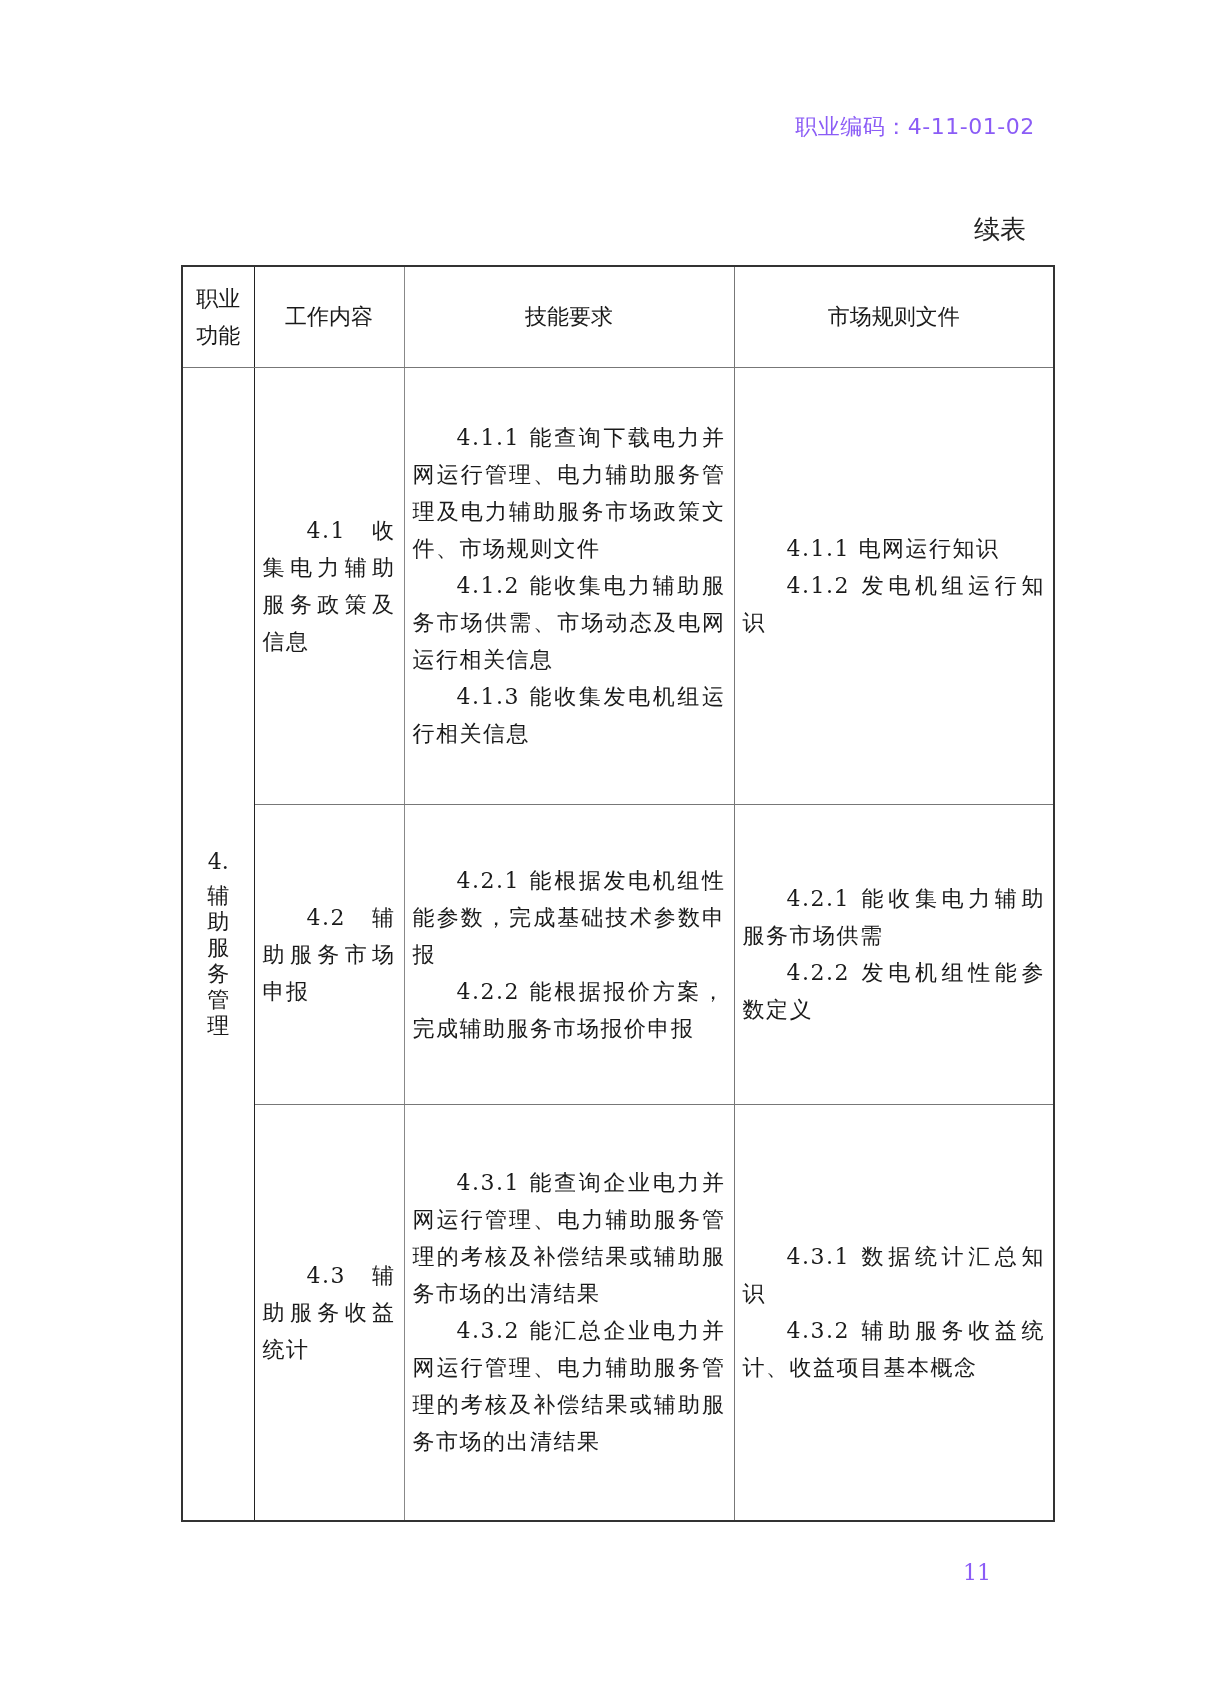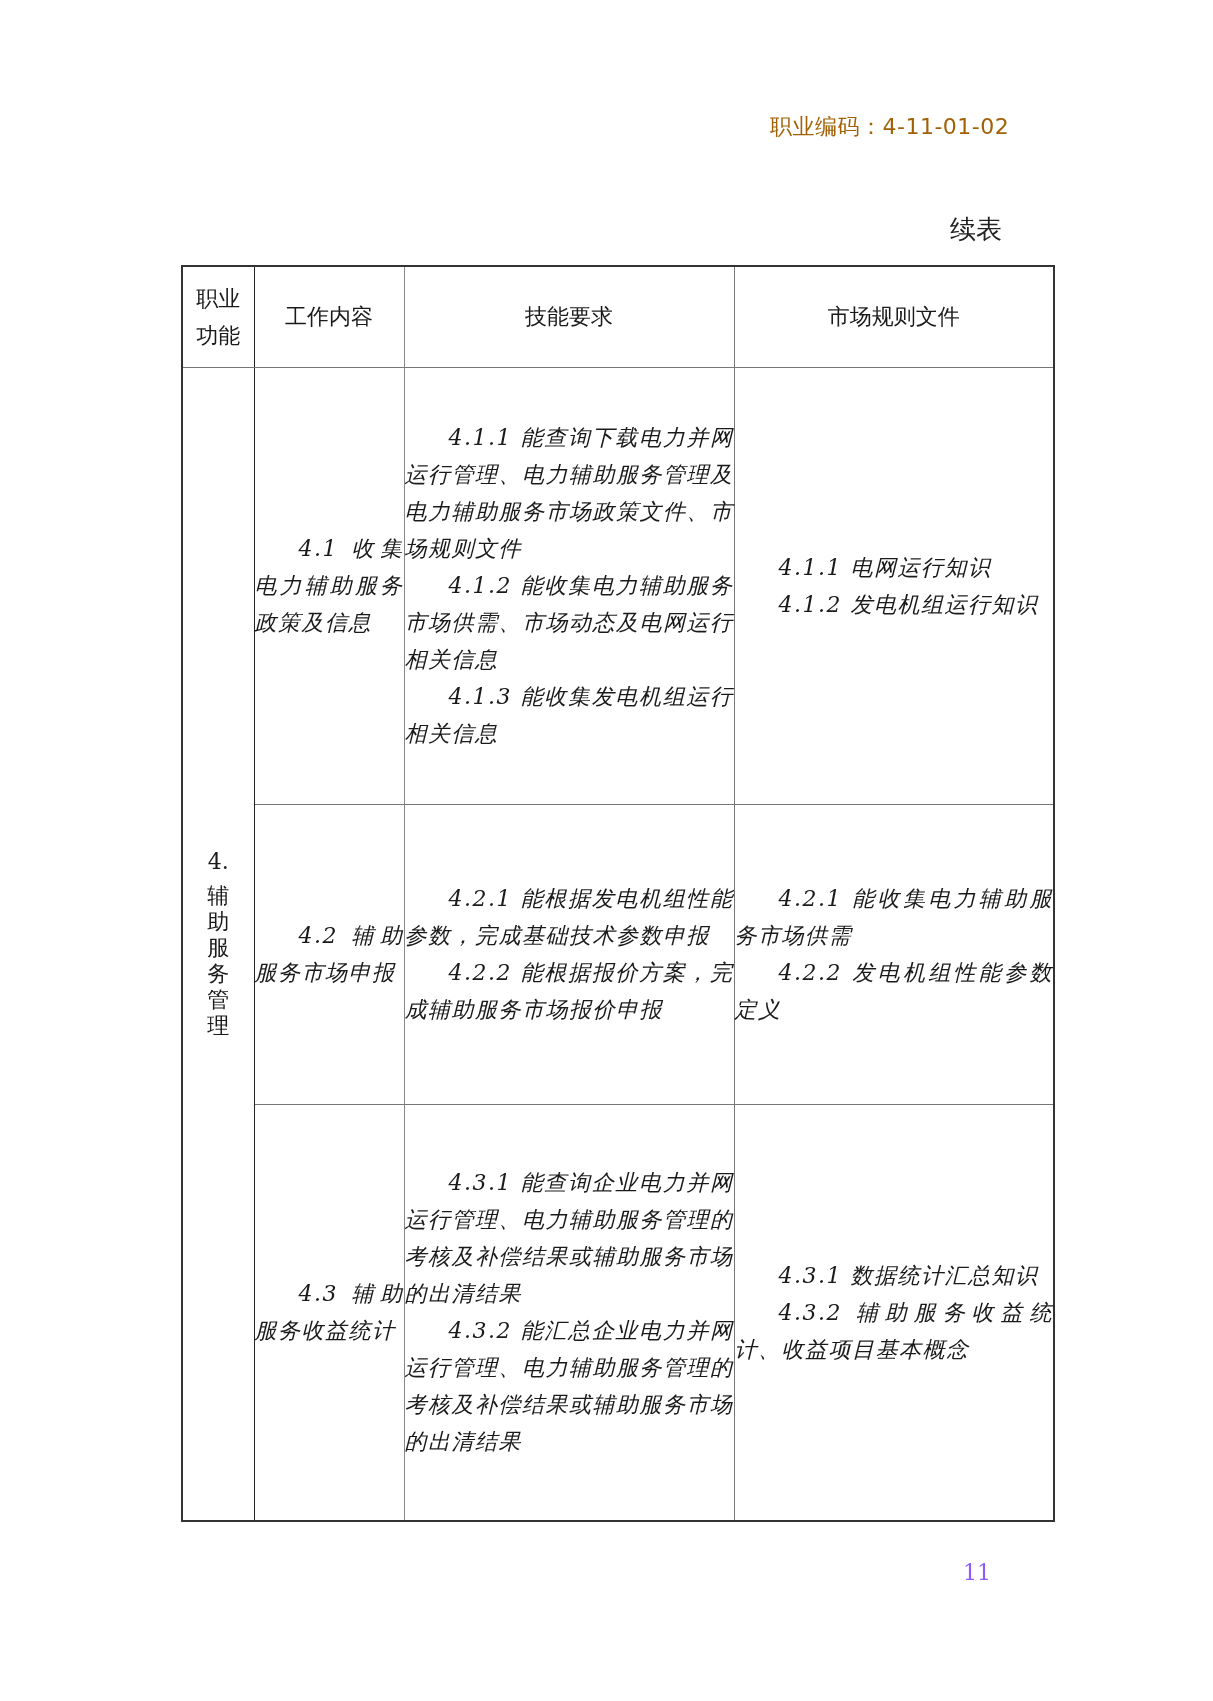--- a/index.html
+++ b/index.html
@@ -1,47 +1,47 @@
 <!DOCTYPE html>
 <html><head>
 <meta charset="utf-8">
 <style>
   html, body { margin: 0; padding: 0; background: #ffffff; }
   body {
     width: 1213px; height: 1701px; position: relative; overflow: hidden;
     font-family: "DejaVu Serif", "Liberation Serif", serif; color: #1a1a1a;
   }
   .code {
-    position: absolute; left: 770px; top: 112px; width: 290px; text-align: left;
-    font-family: "DejaVu Sans", "Liberation Sans", sans-serif; font-size: 22px; color: #a16207;
+    position: absolute; left: 770px; top: 112px; width: 290px; text-align: center;
+    font-family: "DejaVu Sans", "Liberation Sans", sans-serif; font-size: 22px; color: #8b5cf6;
     letter-spacing: 0.5px;
   }
   .cont {
-    position: absolute; left: 950px; top: 212px; width: 100px; text-align: left;
+    position: absolute; left: 950px; top: 212px; width: 100px; text-align: center;
     font-size: 26px; color: #222;
   }
   table.main {
     position: absolute; left: 181px; top: 265px; width: 872px;
     border-collapse: collapse; table-layout: fixed;
     border: 2.5px solid #333;
   }
   table.main td {
     border: 1px solid #777; vertical-align: middle; padding: 0;
     font-size: 22px; line-height: 37px;
   }
   table.main td.c-func { border-right: 1.5px solid #222; }
   table.main td.c-work { border-right: 1.5px solid #888; }
   table.main tr.sep td { border-top: 1.5px solid #222; }
   .hdr { text-align: center; }
   .hdr-func { text-align: center; line-height: 36px; font-family: Liberation Serif, serif; }
   .func-vert {
     text-align: center; font-size: 22px; line-height: 26px; width: 24px; margin: 0 auto;
   }
   .func-vert .num { margin-bottom: 8px; display: block; }
-  .cellbox { padding: 0 0; text-align: justify; letter-spacing: 1.5px; font-style: italic; }
+  .cellbox { padding: 0 8px; text-align: justify; letter-spacing: 1.5px; }
   .para { text-indent: 2em; text-align: justify; }
   .pageno { position: absolute; left: 963px; top: 1560px; font-size: 22px; color: #8b5cf6; }
 </style>
 </head>
 <body>
 
 <div class="code">职业编码：4-11-01-02</div>
 <div class="cont">续表</div>
 
 <table class="main">

